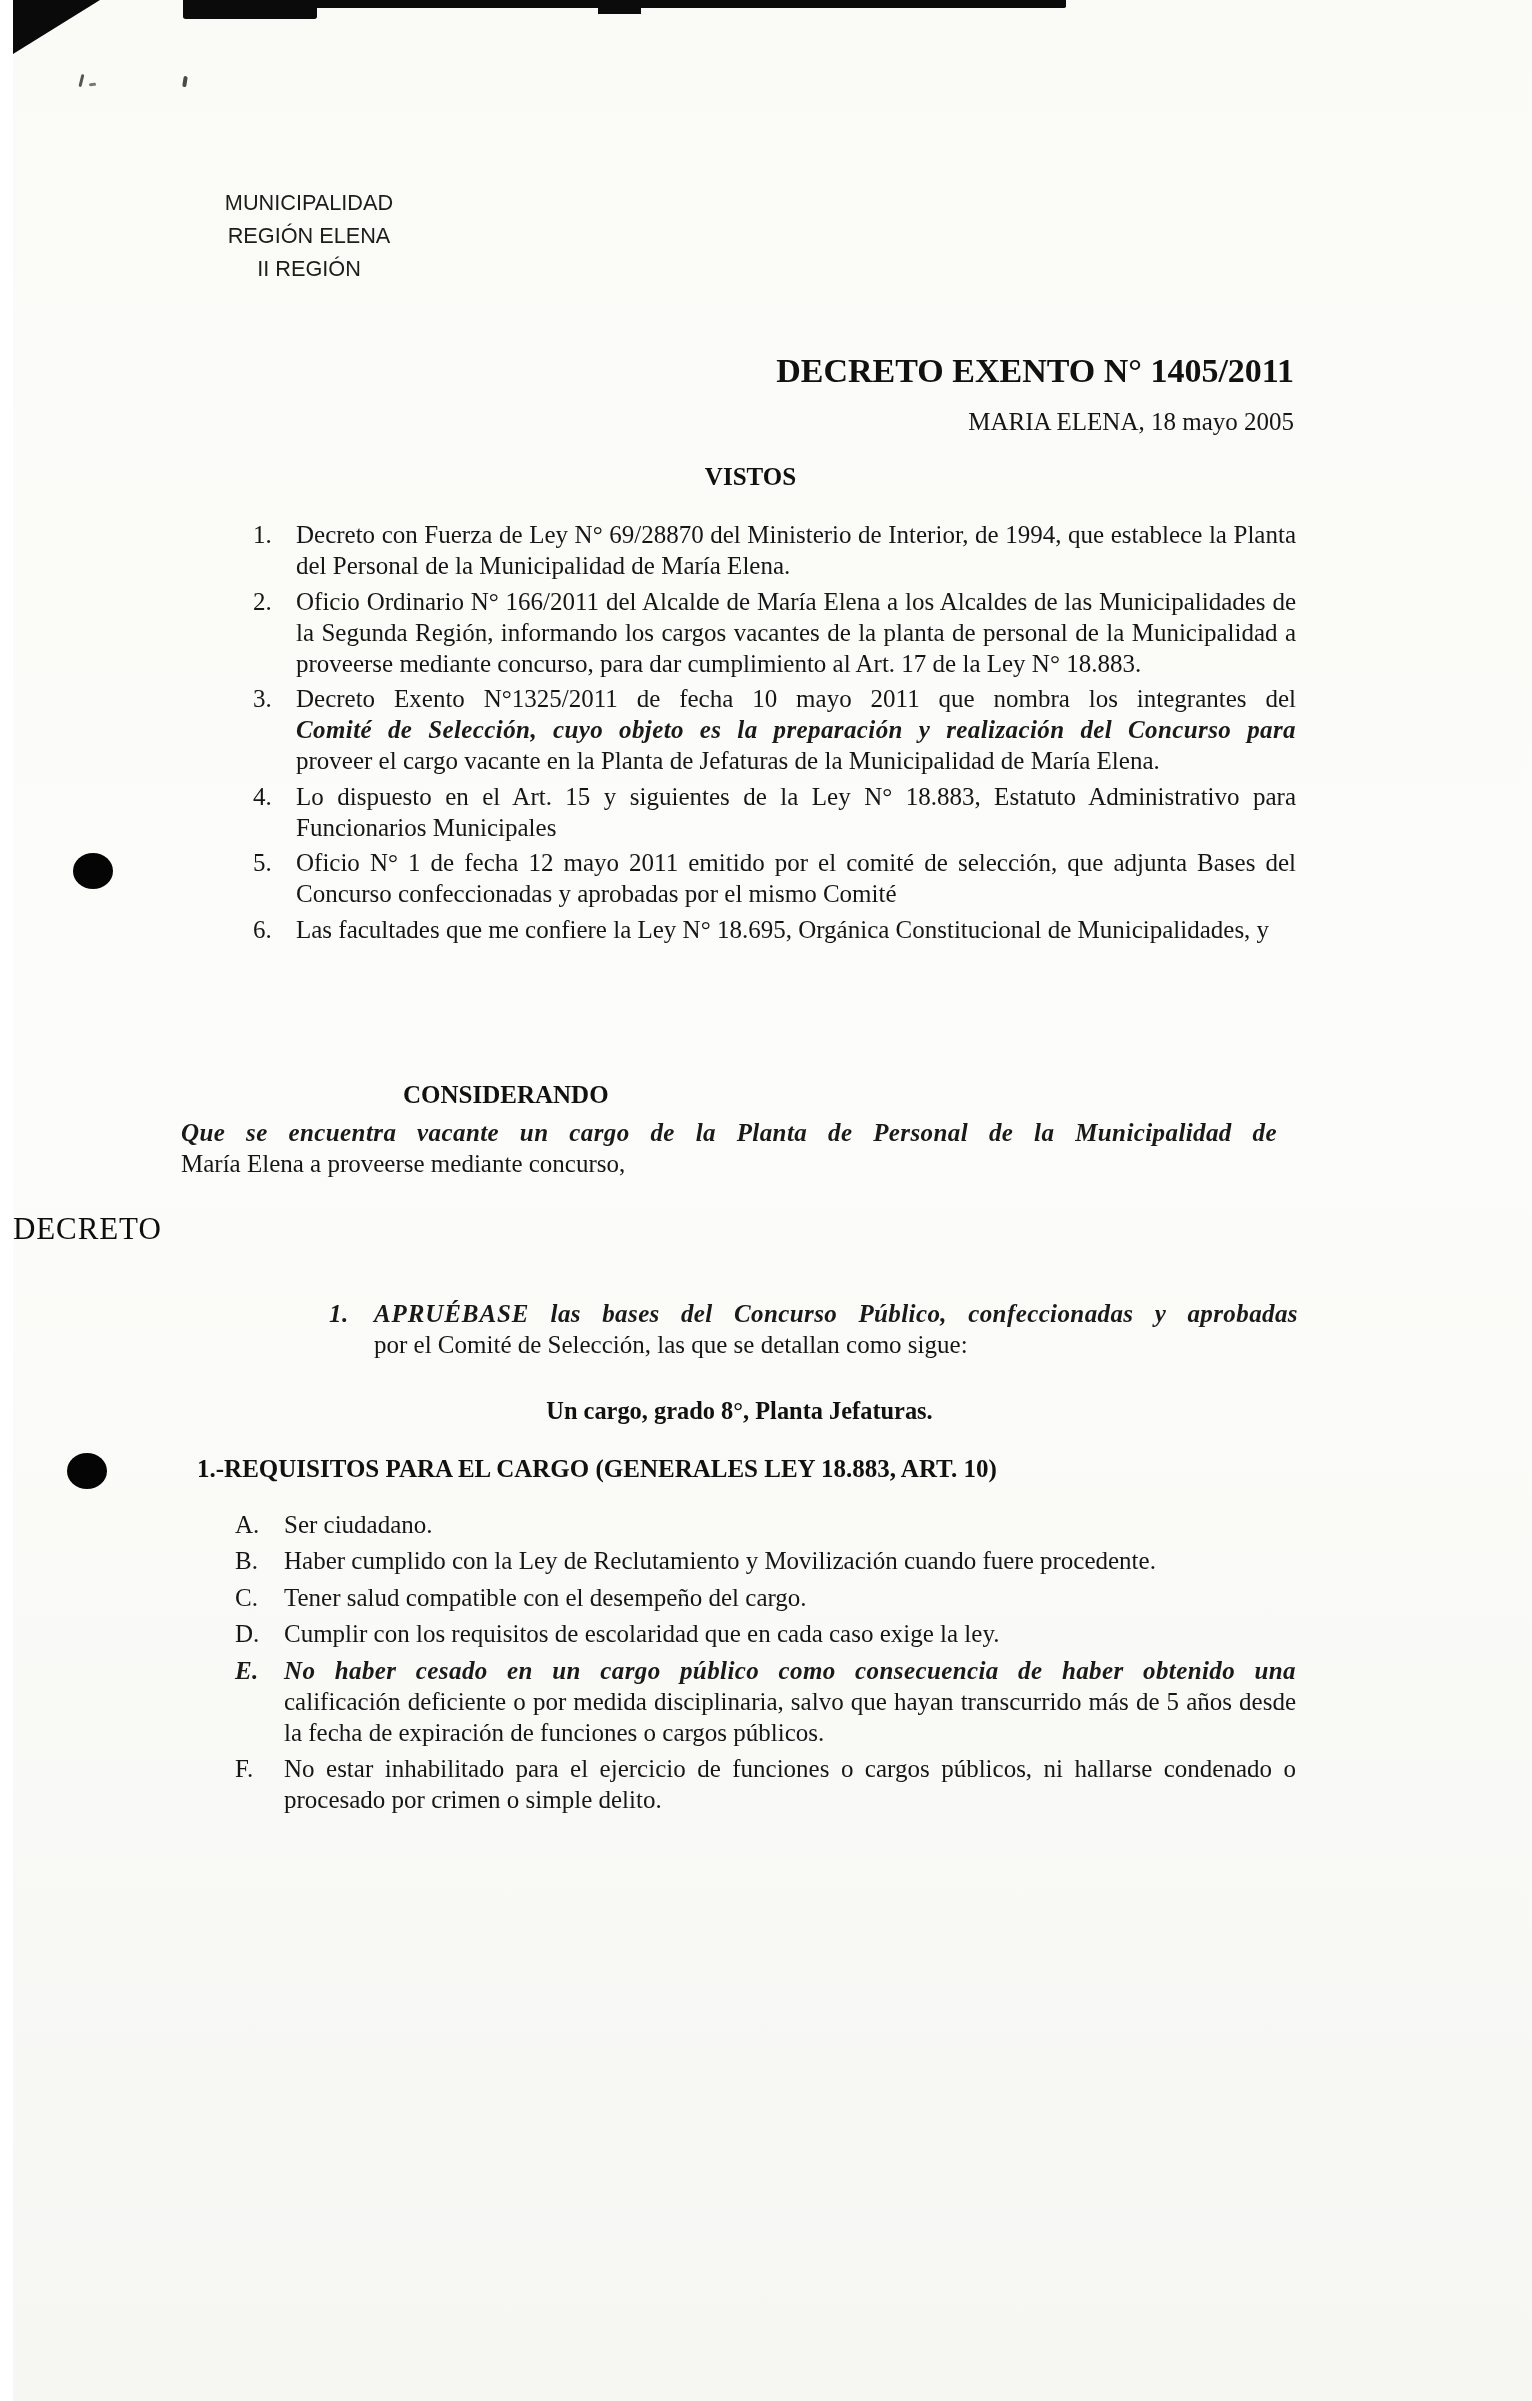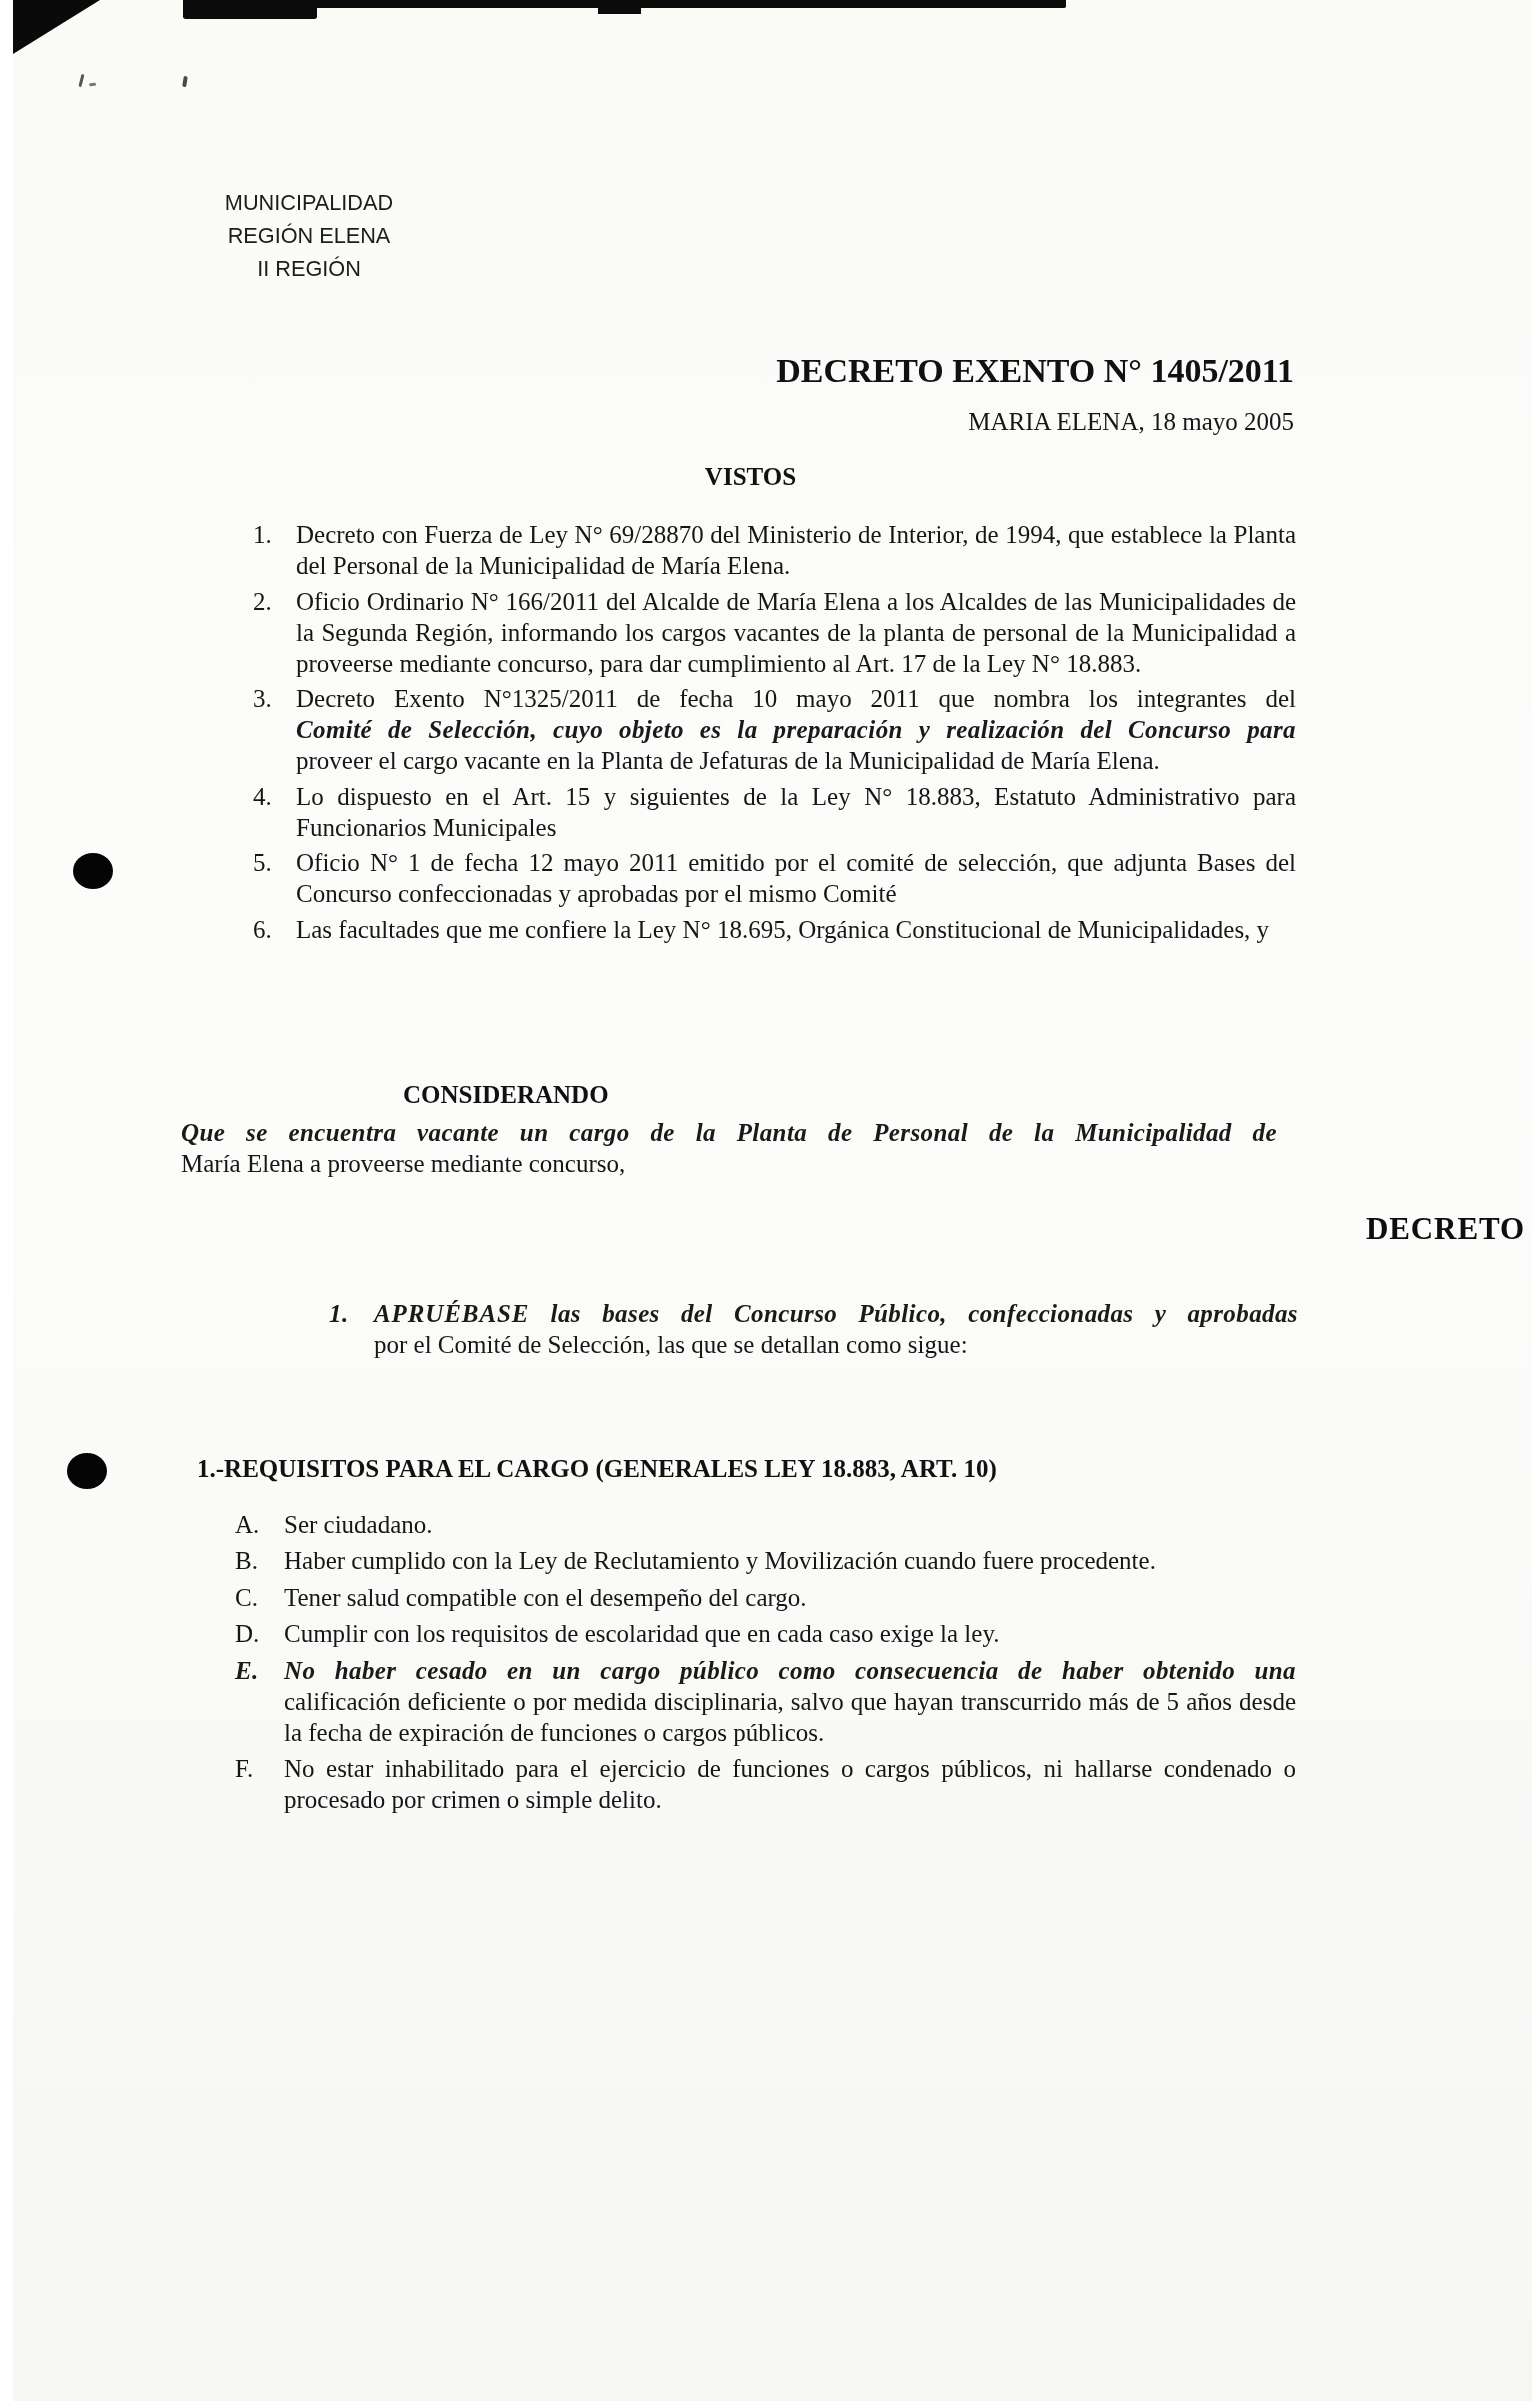--- a/index.html
+++ b/index.html
@@ -35,21 +35,21 @@
     font-size:21.7px;line-height:33px;color:#1c1c1c;}
 
   
   .decree-no{left:0;top:352px;width:1281px;text-align:right;
     font-size:34px;font-weight:bold;color:#111;}
   .place-date{left:0;top:408px;width:1281px;text-align:right;font-size:25px;}
 
   
   .vistos-title{left:0;top:463px;width:1475px;text-align:center;font-size:25px;font-weight:bold;color:#111;}
   .considerando-title{left:390px;top:1081px;font-size:25px;font-weight:bold;color:#111;text-align:right;}
-  .decreto-title{left:0;top:1211px;width:1512px;text-align:right;font-size:31px;font-weight:bold;color:#0e0e0e;letter-spacing:0.9px;}
+  .decreto-title{left:0;top:1211px;width:1512px;text-align:left;font-size:31px;font-weight:normal;color:#0e0e0e;letter-spacing:0.9px;}
   .cargo-line{left:0;top:1397px;width:1453px;text-align:center;font-size:24.4px;font-weight:bold;color:#111;}
   .req-title{left:184px;top:1455px;font-size:25px;font-weight:bold;color:#111;}
 
   
   .body-text{font-size:25px;line-height:31px;}
   .vistos-list{left:240px;top:519px;width:1043px;}
   .v-row{display:flex;margin-bottom:4.5px;}
   .v-num{width:43px;flex-shrink:0;}
   .v-txt{flex:1;text-align:justify;}
 
@@ -137,20 +137,21 @@
   <div class="abs decreto-title">DECRETO</div>
 
   <div class="abs decreto-item body-text">
     <span class="d-num smudge">1.</span>
     <span class="d-txt">
       <span class="fline"><span class="smudge verb">APRUÉBASE</span><span class="smudge"> las bases del Concurso Público, confeccionadas y aprobadas</span></span>
       <span class="rest-block">por el Comité de Selección, las que se detallan como sigue:</span>
     </span>
   </div>
 
+  <div class="abs cargo-line">Un cargo, grado 8°, Planta Jefaturas.</div>
 
   <div class="abs req-title">1.-REQUISITOS PARA EL CARGO (GENERALES LEY 18.883, ART. 10)</div>
 
   <div class="abs req-list body-text">
     <div class="r-row">
       <span class="r-letter">A.</span>
       <span class="r-txt">Ser ciudadano.</span>
     </div>
     <div class="r-row">
       <span class="r-letter">B.</span>

